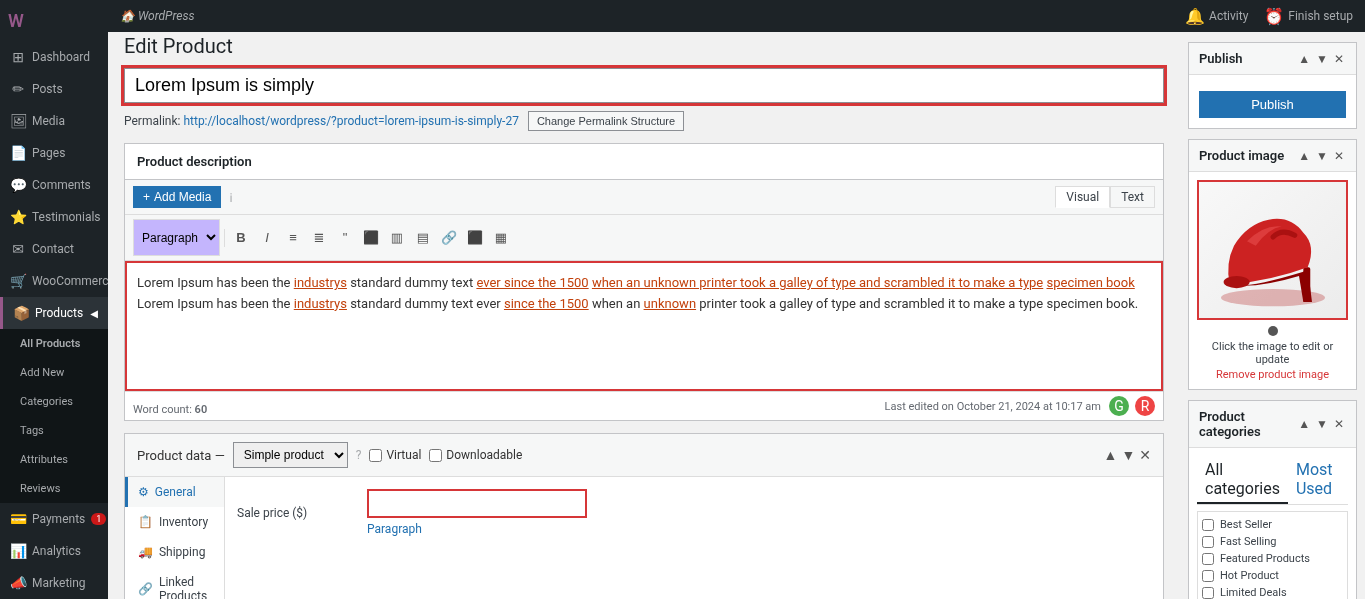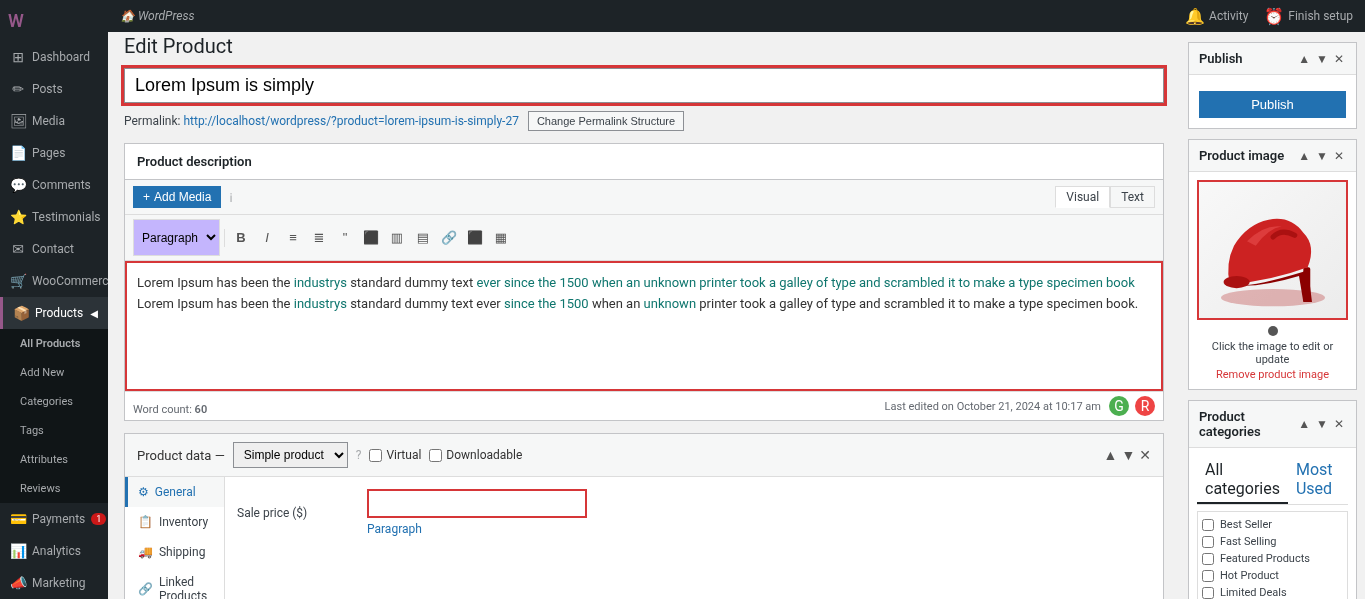--- a/index.html
+++ b/index.html
@@ -201,21 +201,21 @@
     .editor-content-area {
       min-height: 130px;
       padding: 10px;
       font-size: 13px;
       line-height: 1.6;
       border: 2px solid #d63638;
       margin: 0;
       position: relative;
     }
     .editor-content-area p { margin-bottom: 8px; }
-    .editor-link { color: #0f766e; }
+    .editor-link { color: #c2410c; text-decoration: underline; }
 
     .editor-footer {
       display: flex;
       justify-content: space-between;
       align-items: flex-end;
       padding: 4px 8px;
       font-size: 11px;
       color: #646970;
       border-top: 1px solid #ddd;
     }

